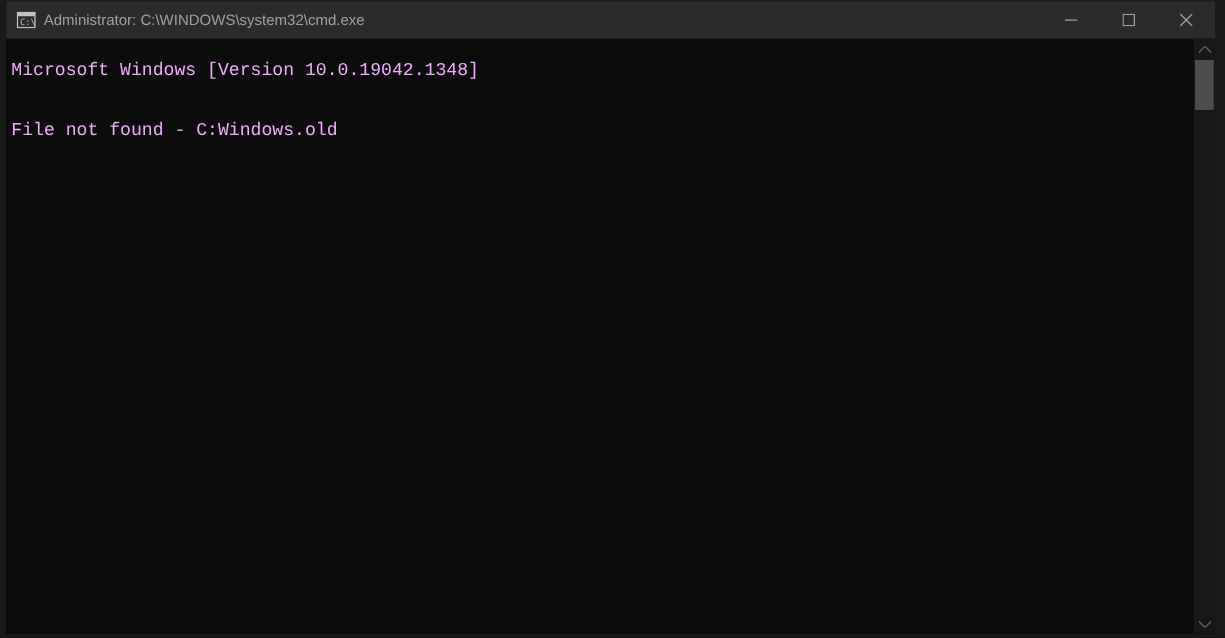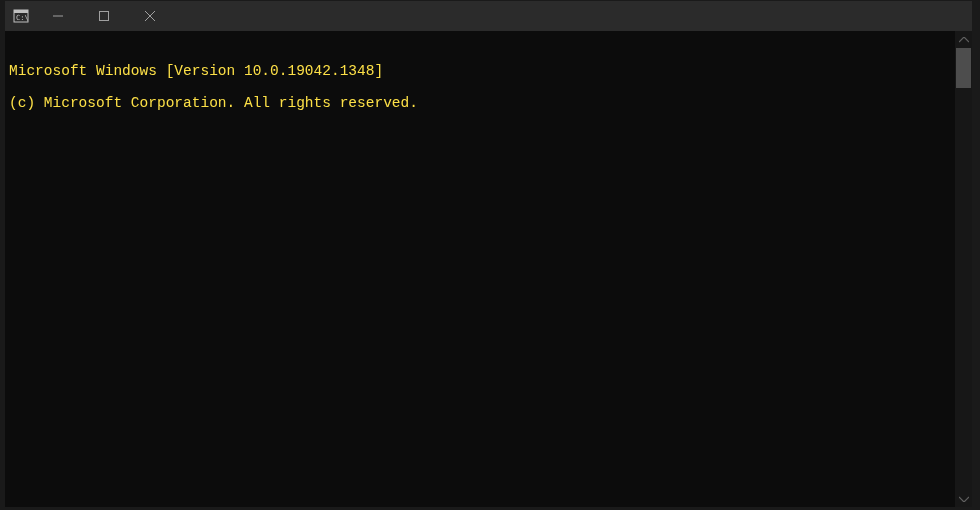--- a/index.html
+++ b/index.html
@@ -67,22 +67,22 @@
       width: 10px;
       height: 10px;
     }
     .terminal-body {
       flex: 1;
       background: #0c0c0c;
       position: relative;
       overflow: hidden;
     }
     .terminal-content {
-      padding: 16px 4px;
-      color: #fde047;
+      padding: 2px 4px;
+      color: #f0abfc;
       font-size: 14.5px;
       line-height: 16px;
       white-space: pre;
       font-family: Consolas, 'Courier New', monospace;
       letter-spacing: 0px;
     }
     .scrollbar-track {
       position: absolute;
       right: 0;
       top: 0;
@@ -118,20 +118,21 @@
 
 <div class="window">
   <div class="titlebar">
     <div class="app-icon">
       <svg viewBox="0 0 16 16">
         <rect x="1" y="2" width="14" height="12" fill="none" stroke="#c0c0c0" stroke-width="1"></rect>
         <rect x="1" y="2" width="14" height="3" fill="#c0c0c0"></rect>
         <text x="3" y="12" font-size="7" fill="#c0c0c0" font-family="monospace">C:\</text>
       </svg>
     </div>
+    <div class="title-text">Administrator: C:\WINDOWS\system32\cmd.exe</div>
     <div class="window-controls">
       <div class="win-btn">
         <svg viewBox="0 0 10 10">
           <line x1="0" y1="5" x2="10" y2="5" stroke="currentColor" stroke-width="1"></line>
         </svg>
       </div>
       <div class="win-btn">
         <svg viewBox="0 0 10 10">
           <rect x="0.5" y="0.5" width="9" height="9" fill="none" stroke="currentColor" stroke-width="1"></rect>
         </svg>
@@ -140,22 +141,22 @@
         <svg viewBox="0 0 10 10">
           <line x1="0" y1="0" x2="10" y2="10" stroke="currentColor" stroke-width="1"></line>
           <line x1="10" y1="0" x2="0" y2="10" stroke="currentColor" stroke-width="1"></line>
         </svg>
       </div>
     </div>
   </div>
   <div class="terminal-body">
     <div class="terminal-content">
 <span class="terminal-line">Microsoft Windows [Version 10.0.19042.1348]</span>
-<span class="terminal-line">(c) Microsoft Corporation. All rights reserved.</span>
 <span class="terminal-line"></span>
+<span class="terminal-line">File not found - C:Windows.old</span>
 <span class="terminal-line"></span>
     </div>
     <div class="scrollbar-track">
       <div class="scroll-arrow">
         <svg viewBox="0 0 10 6" width="10" height="6">
           <path d="M0 5 L5 0 L10 5" fill="none" stroke="#606060" stroke-width="1.2"></path>
         </svg>
       </div>
       <div class="scroll-thumb" style="top:17px;height:40px;"></div>
       <div class="scroll-arrow" style="position:absolute;bottom:0;">

